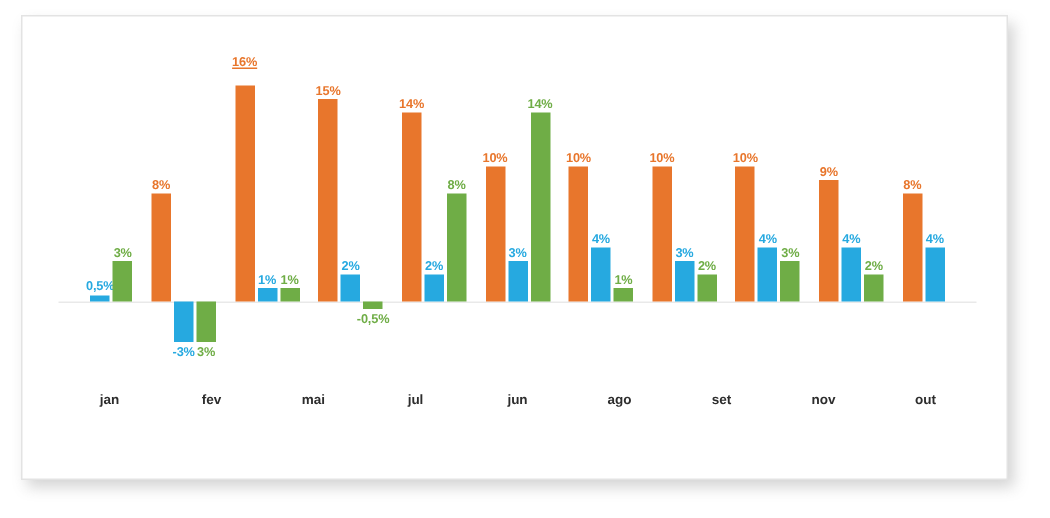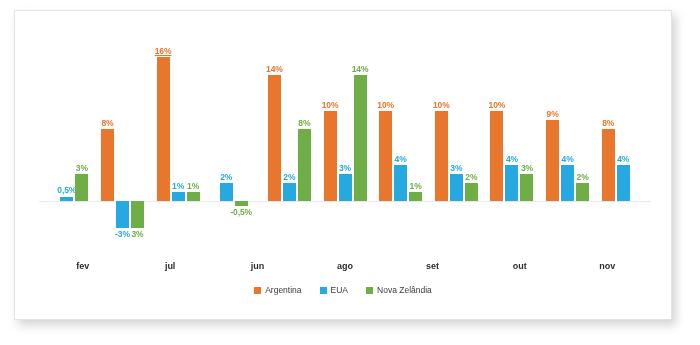--- a/index.html
+++ b/index.html
@@ -194,35 +194,39 @@
               <div class="bar-slot">
                 <div class="bar neg" title="Nova Zelândia fev: 3%" style="height: 27px; background: rgb(111, 173, 70);"></div>
                 <div class="bar-label below" style="color: rgb(111, 173, 70); top: 205px;">3%</div>
               </div>
             </div>
           </div>
           <div class="group">
             <div class="bars">
               <div class="bar-slot">
                 <div class="bar pos" title="Argentina mar: 16%" style="height: 144px; background: rgb(232, 118, 44);"></div>
-                <div class="bar-label above" style="color: rgb(232, 118, 44); bottom: 202px; text-decoration: underline;">16%</div>
+                <div class="bar-label above" style="color: rgb(232, 118, 44); bottom: 212px; text-decoration: underline;">16%</div>
               </div>
               <div class="bar-slot">
                 <div class="bar pos" title="EUA mar: 1%" style="height: 9px; background: rgb(38, 169, 224);"></div>
                 <div class="bar-label above" style="color: rgb(38, 169, 224); bottom: 67px;">1%</div>
               </div>
               <div class="bar-slot">
                 <div class="bar pos" title="Nova Zelândia mar: 1%" style="height: 9px; background: rgb(111, 173, 70);"></div>
                 <div class="bar-label above" style="color: rgb(111, 173, 70); bottom: 67px;">1%</div>
               </div>
             </div>
           </div>
           <div class="group">
             <div class="bars">
               <div class="bar-slot">
+                <div class="bar pos" title="Argentina abr: 15%" style="height: 135px; background: rgb(232, 118, 44);"></div>
+                <div class="bar-label above" style="color: rgb(232, 118, 44); bottom: 193px;">15%</div>
+              </div>
+              <div class="bar-slot">
                 <div class="bar pos" title="EUA abr: 2%" style="height: 18px; background: rgb(38, 169, 224);"></div>
                 <div class="bar-label above" style="color: rgb(38, 169, 224); bottom: 76px;">2%</div>
               </div>
               <div class="bar-slot">
                 <div class="bar neg" title="Nova Zelândia abr: -0,5%" style="height: 4.5px; background: rgb(111, 173, 70);"></div>
                 <div class="bar-label below" style="color: rgb(111, 173, 70); top: 182.5px;">-0,5%</div>
               </div>
             </div>
           </div>
           <div class="group">
@@ -331,38 +335,26 @@
                 <div class="bar pos" title="EUA nov: 4%" style="height: 36px; background: rgb(38, 169, 224);"></div>
                 <div class="bar-label above" style="color: rgb(38, 169, 224); bottom: 94px;">4%</div>
               </div>
               <div class="bar-slot"></div>
             </div>
           </div>
         </div>
     </div>
 
     <div class="cat-axis" id="cat-axis">
+        <div class="cat-label">jan</div>
         <div class="cat-label">fev</div>
+        <div class="cat-label">mai</div>
         <div class="cat-label">jul</div>
         <div class="cat-label">jun</div>
         <div class="cat-label">ago</div>
         <div class="cat-label">set</div>
+        <div class="cat-label">nov</div>
         <div class="cat-label">out</div>
-        <div class="cat-label">nov</div>
       </div>
 
-    <div class="legend" id="legend">
-        <div class="legend-item">
-          <span class="legend-swatch" style="background: rgb(232, 118, 44);"></span>
-          <span class="legend-text">Argentina</span>
-        </div>
-        <div class="legend-item">
-          <span class="legend-swatch" style="background: rgb(38, 169, 224);"></span>
-          <span class="legend-text">EUA</span>
-        </div>
-        <div class="legend-item">
-          <span class="legend-swatch" style="background: rgb(111, 173, 70);"></span>
-          <span class="legend-text">Nova Zelândia</span>
-        </div>
-      </div>
 
   </div>
 </div>
 
 </body></html>

